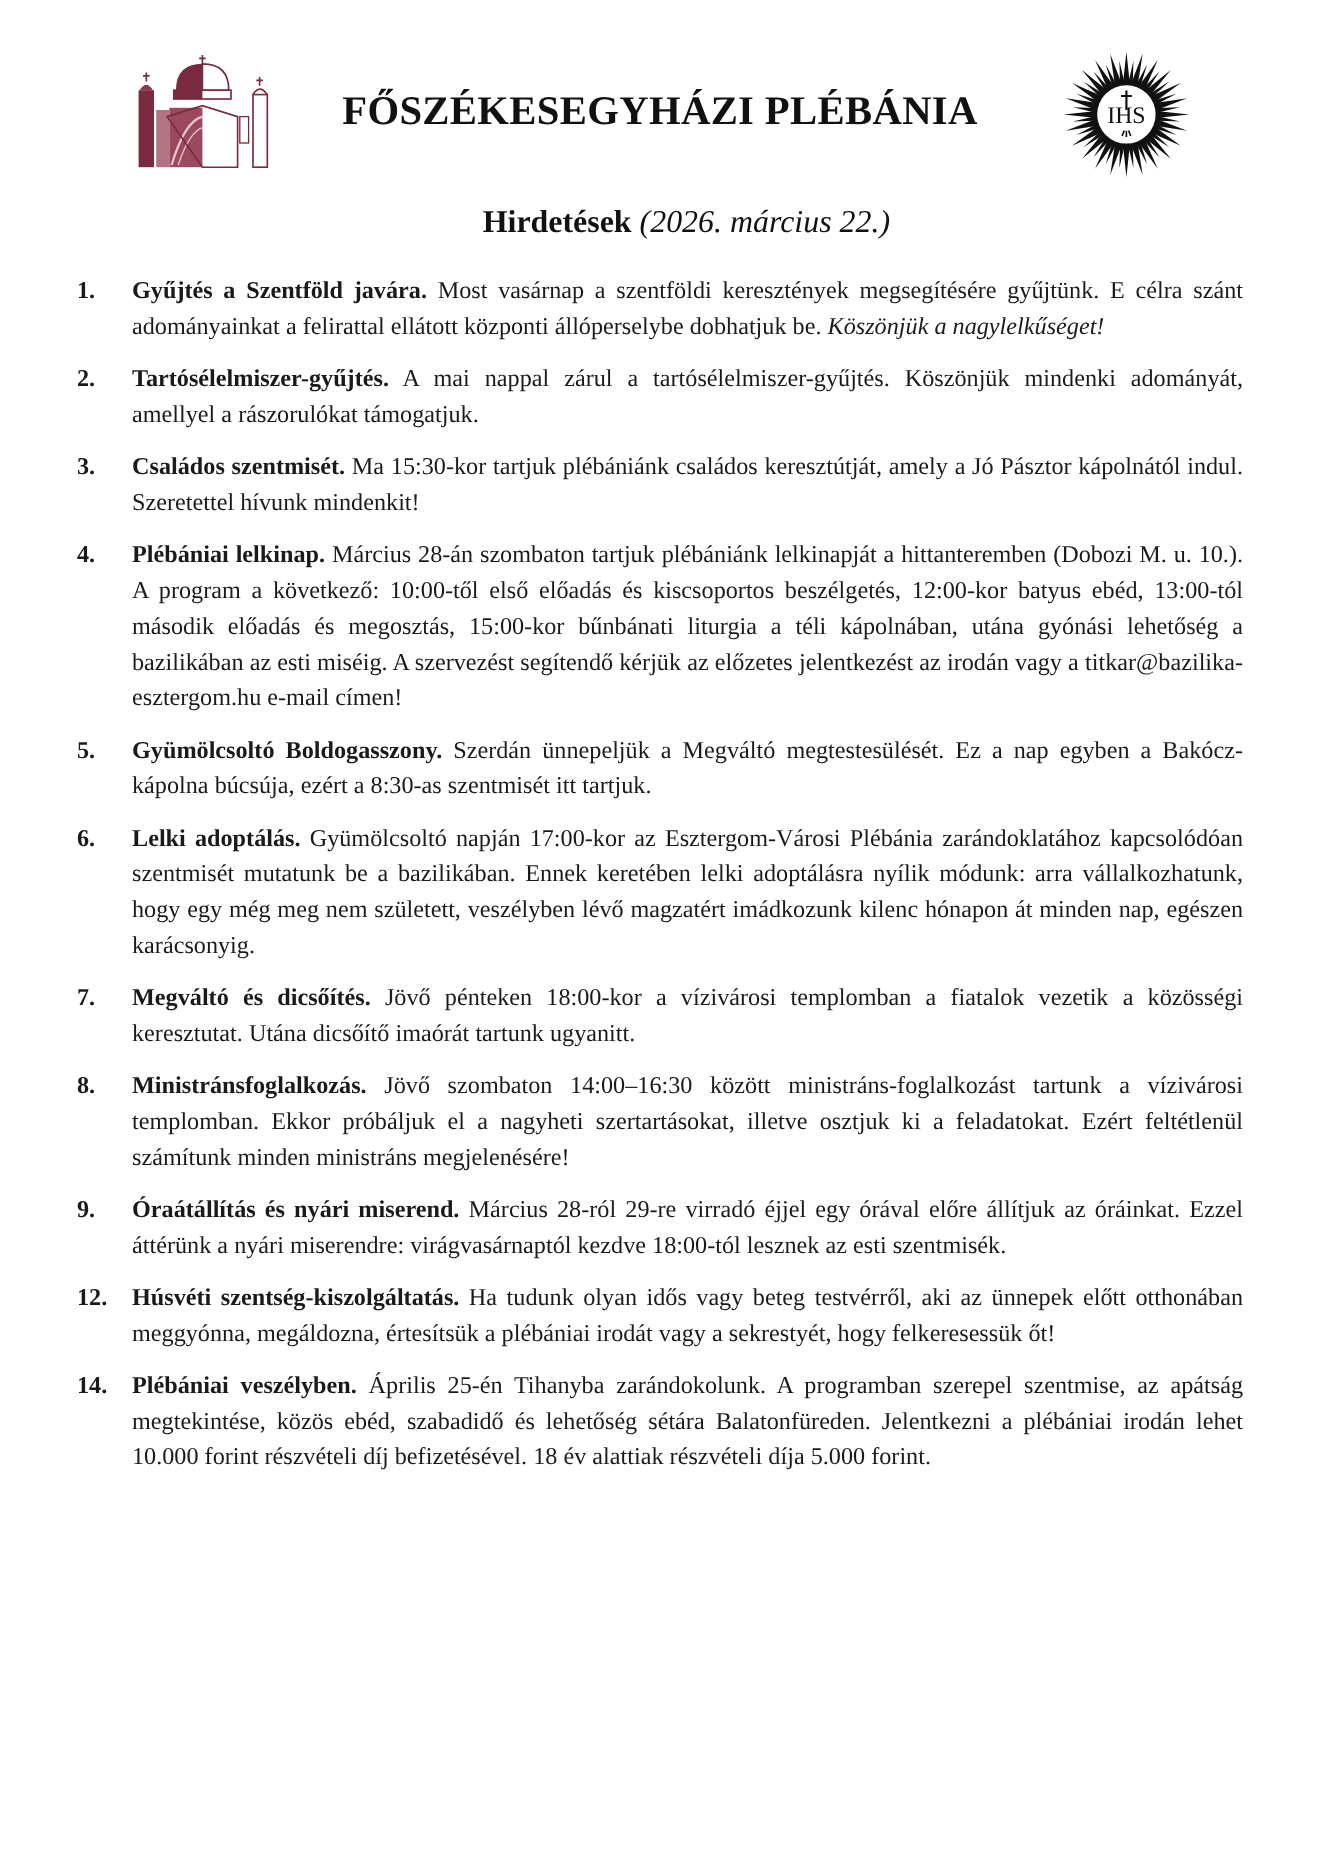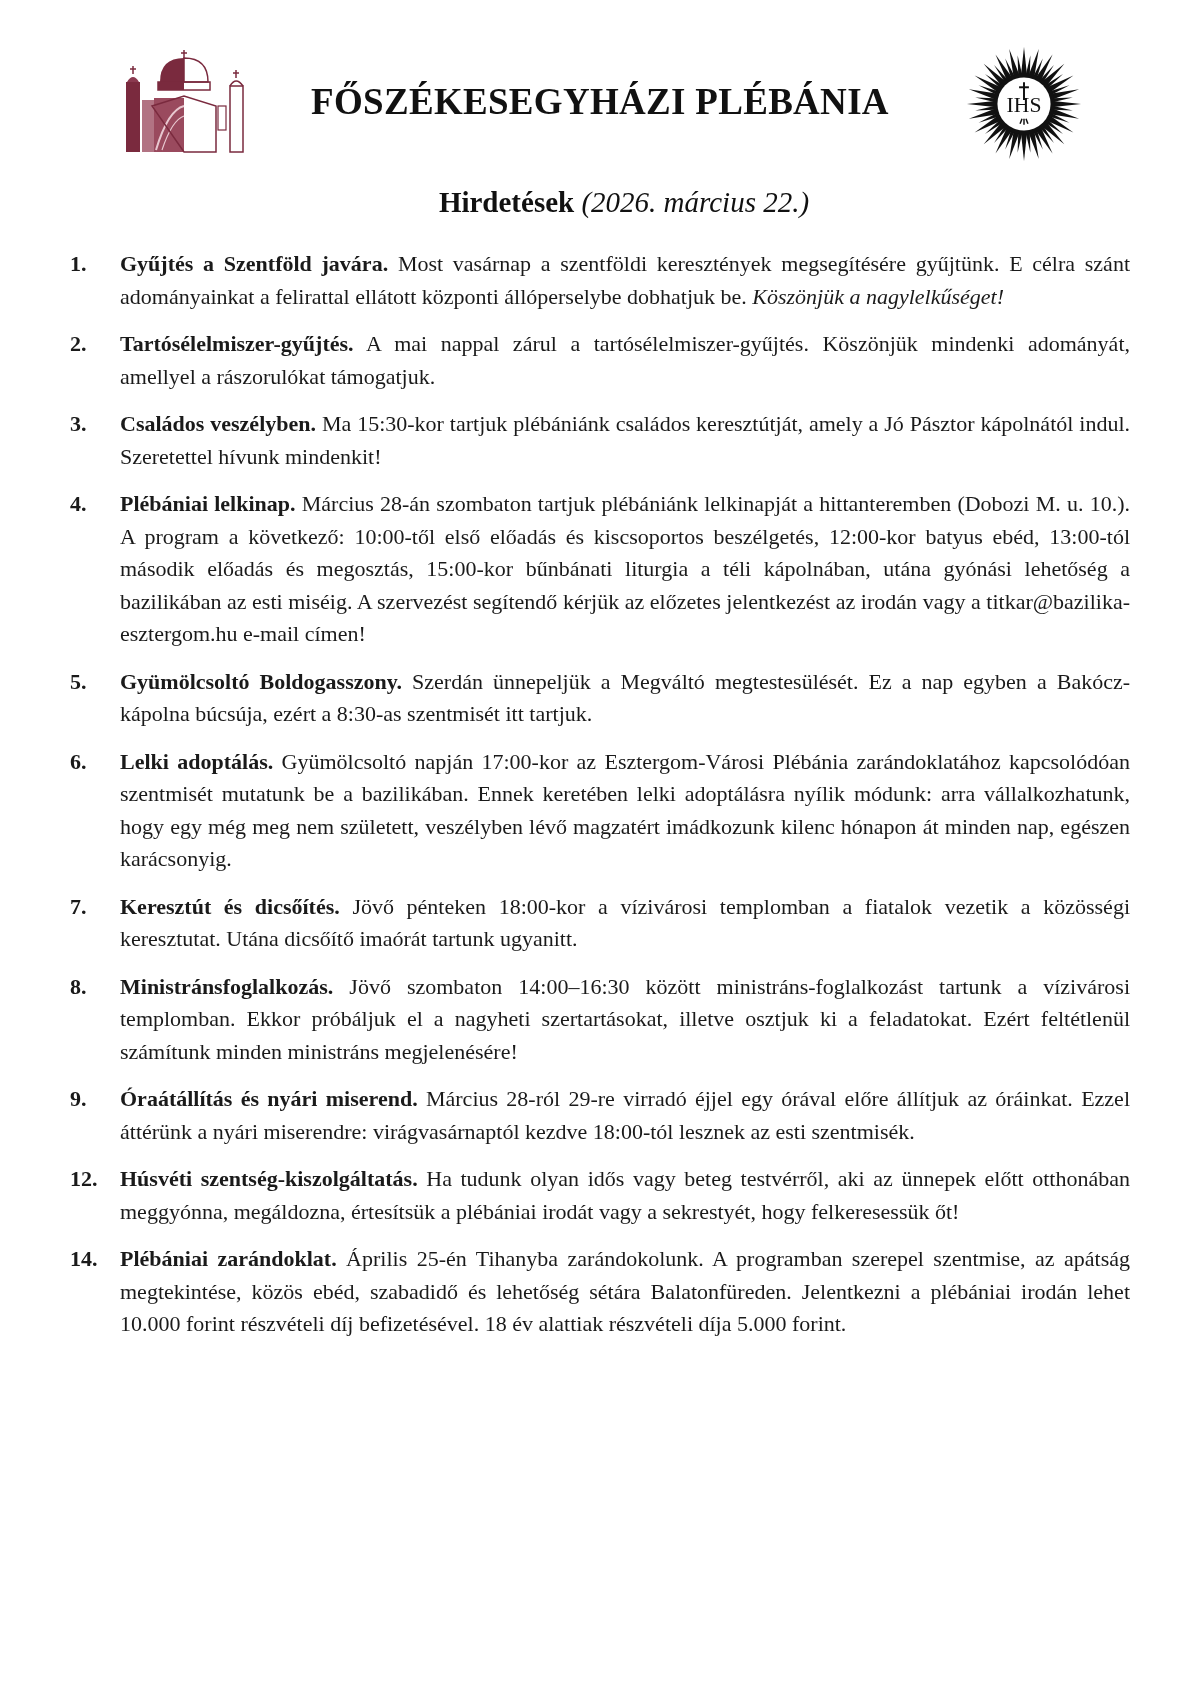--- a/index.html
+++ b/index.html
@@ -132,47 +132,47 @@
   <div class="item">
     <div class="num">1.</div>
     <div class="txt"><span class="h">Gyűjtés a Szentföld javára.</span><span> Most vasárnap a szentföldi keresztények megsegítésére gyűjtünk. E célra szánt adományainkat a felirattal ellátott központi állóperselybe dobhatjuk be. </span><span class="em">Köszönjük a nagylelkűséget!</span></div>
   </div>
   <div class="item">
     <div class="num">2.</div>
     <div class="txt"><span class="h">Tartósélelmiszer-gyűjtés.</span><span> A mai nappal zárul a tartósélelmiszer-gyűjtés. Köszönjük mindenki adományát, amellyel a rászorulókat támogatjuk.</span></div>
   </div>
   <div class="item">
     <div class="num">3.</div>
-    <div class="txt"><span class="h">Családos veszélyben.</span><span> Ma 15:30-kor tartjuk plébániánk családos keresztútját, amely a Jó Pásztor kápolnától indul. Szeretettel hívunk mindenkit!</span></div>
+    <div class="txt"><span class="h">Családos szentmisét.</span><span> Ma 15:30-kor tartjuk plébániánk családos keresztútját, amely a Jó Pásztor kápolnától indul. Szeretettel hívunk mindenkit!</span></div>
   </div>
   <div class="item">
     <div class="num">4.</div>
     <div class="txt"><span class="h">Plébániai lelkinap.</span><span> Március 28-án szombaton tartjuk plébániánk lelkinapját a hittanteremben (Dobozi M. u. 10.). A program a következő: 10:00-től első előadás és kiscsoportos beszélgetés, 12:00-kor batyus ebéd, 13:00-tól második előadás és megosztás, 15:00-kor bűnbánati liturgia a téli kápolnában, utána gyónási lehetőség a bazilikában az esti miséig. A szervezést segítendő kérjük az előzetes jelentkezést az irodán vagy a titkar@bazilika-esztergom.hu e-mail címen!</span></div>
   </div>
   <div class="item">
     <div class="num">5.</div>
     <div class="txt"><span class="h">Gyümölcsoltó Boldogasszony.</span><span> Szerdán ünnepeljük a Megváltó megtestesülését. Ez a nap egyben a Bakócz-kápolna búcsúja, ezért a 8:30-as szentmisét itt tartjuk.</span></div>
   </div>
   <div class="item">
     <div class="num">6.</div>
     <div class="txt"><span class="h">Lelki adoptálás.</span><span> Gyümölcsoltó napján 17:00-kor az Esztergom-Városi Plébánia zarándoklatához kapcsolódóan szentmisét mutatunk be a bazilikában. Ennek keretében lelki adoptálásra nyílik módunk: arra vállalkozhatunk, hogy egy még meg nem született, veszélyben lévő magzatért imádkozunk kilenc hónapon át minden nap, egészen karácsonyig.</span></div>
   </div>
   <div class="item">
     <div class="num">7.</div>
-    <div class="txt"><span class="h">Keresztút és dicsőítés.</span><span> Jövő pénteken 18:00-kor a vízivárosi templomban a fiatalok vezetik a közösségi keresztutat. Utána dicsőítő imaórát tartunk ugyanitt.</span></div>
+    <div class="txt"><span class="h">Megváltó és dicsőítés.</span><span> Jövő pénteken 18:00-kor a vízivárosi templomban a fiatalok vezetik a közösségi keresztutat. Utána dicsőítő imaórát tartunk ugyanitt.</span></div>
   </div>
   <div class="item">
     <div class="num">8.</div>
     <div class="txt"><span class="h">Ministránsfoglalkozás.</span><span> Jövő szombaton 14:00–16:30 között ministráns-foglalkozást tartunk a vízivárosi templomban. Ekkor próbáljuk el a nagyheti szertartásokat, illetve osztjuk ki a feladatokat. Ezért feltétlenül számítunk minden ministráns megjelenésére!</span></div>
   </div>
   <div class="item">
     <div class="num">9.</div>
     <div class="txt"><span class="h">Óraátállítás és nyári miserend.</span><span> Március 28-ról 29-re virradó éjjel egy órával előre állítjuk az óráinkat. Ezzel áttérünk a nyári miserendre: virágvasárnaptól kezdve 18:00-tól lesznek az esti szentmisék.</span></div>
   </div>
   <div class="item">
     <div class="num">12.</div>
     <div class="txt"><span class="h">Húsvéti szentség-kiszolgáltatás.</span><span> Ha tudunk olyan idős vagy beteg testvérről, aki az ünnepek előtt otthonában meggyónna, megáldozna, értesítsük a plébániai irodát vagy a sekrestyét, hogy felkeresessük őt!</span></div>
   </div>
   <div class="item">
     <div class="num">14.</div>
-    <div class="txt"><span class="h">Plébániai zarándoklat.</span><span> Április 25-én Tihanyba zarándokolunk. A programban szerepel szentmise, az apátság megtekintése, közös ebéd, szabadidő és lehetőség sétára Balatonfüreden. Jelentkezni a plébániai irodán lehet 10.000 forint részvételi díj befizetésével. 18 év alattiak részvételi díja 5.000 forint.</span></div>
+    <div class="txt"><span class="h">Plébániai veszélyben.</span><span> Április 25-én Tihanyba zarándokolunk. A programban szerepel szentmise, az apátság megtekintése, közös ebéd, szabadidő és lehetőség sétára Balatonfüreden. Jelentkezni a plébániai irodán lehet 10.000 forint részvételi díj befizetésével. 18 év alattiak részvételi díja 5.000 forint.</span></div>
   </div>
 </div>
 
 </body></html>

